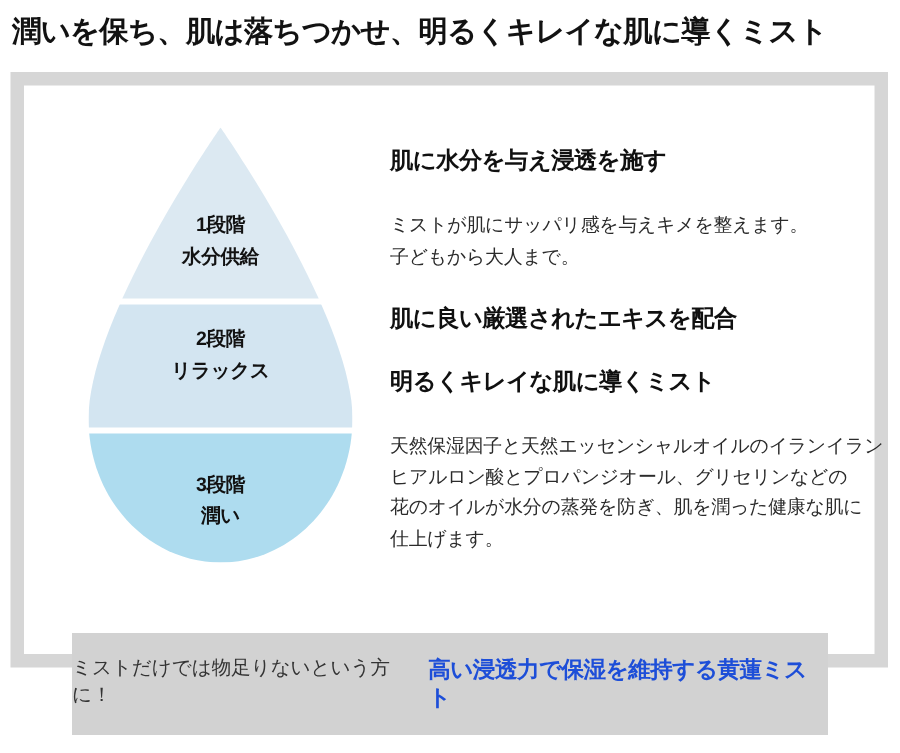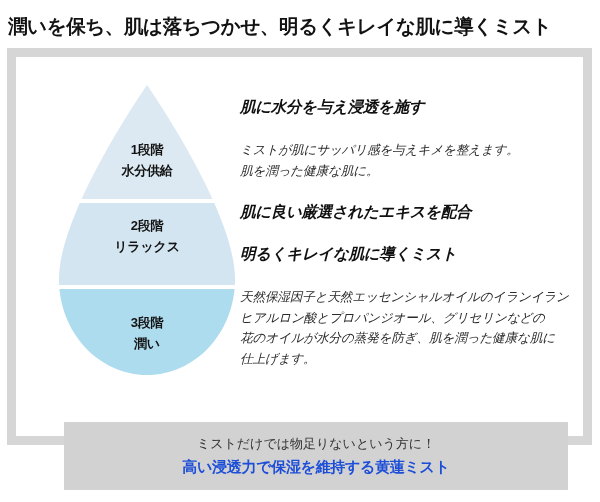--- a/index.html
+++ b/index.html
@@ -17,21 +17,21 @@
   }
 
   
   .title-bar {
     position: absolute;
     left: 0;
     top: 0;
     width: 600px;
     height: 40px;
     display: flex;
-    align-items: flex-end;
+    align-items: center;
     padding-left: 8px;
     box-sizing: border-box;
   }
   .title-text {
     font-size: 19.5px;
     font-weight: bold;
     letter-spacing: -0.4px;
     color: #121212;
     white-space: nowrap;
   }
@@ -68,24 +68,23 @@
     color: #121212;
     letter-spacing: -0.2px;
   }
   .drop-label.s1 { top: 56px; }
   .drop-label.s2 { top: 132px; }
   .drop-label.s3 { top: 229px; }
 
   
   .sections {
     position: absolute;
-    left: 224px;
+    left: 244px;
     top: 40px;
     width: 340px;
-    font-style: italic;
   }
   .section { margin-bottom: 21px; }
   .section:last-child { margin-bottom: 0; }
   .sec-head {
     font-size: 15.5px;
     font-weight: bold;
     color: #101010;
     letter-spacing: -0.3px;
     margin-bottom: 9px;
     white-space: nowrap;
@@ -102,24 +101,23 @@
   
   .footer {
     position: absolute;
     left: 48px;
     top: 422px;
     width: 504px;
     height: 68px;
     background: #d2d2d2;
     box-sizing: border-box;
     display: flex;
-    flex-direction: column;
+    flex-direction: row;
     align-items: center;
     justify-content: center;
-    margin-left: 16px;
   }
   .footer-sub {
     font-size: 13px;
     color: #333333;
     letter-spacing: 0px;
     margin-bottom: 5px;
   }
   .footer-main {
     font-size: 15px;
     font-weight: bold;
@@ -163,21 +161,21 @@
       <div>潤い</div>
     </div>
   </div>
 
   <div class="sections">
 
     <div class="section">
       <div class="sec-head">肌に水分を与え浸透を施す</div>
       <div class="sec-body">
         <div>ミストが肌にサッパリ感を与えキメを整えます。</div>
-        <div>肌を潤った健康な肌に。</div>
+        <div>子どもから大人まで。</div>
       </div>
     </div>
 
     <div class="section">
       <div class="sec-head">肌に良い厳選されたエキスを配合</div>
     </div>
 
     <div class="section">
       <div class="sec-head">明るくキレイな肌に導くミスト</div>
       <div class="sec-body">

